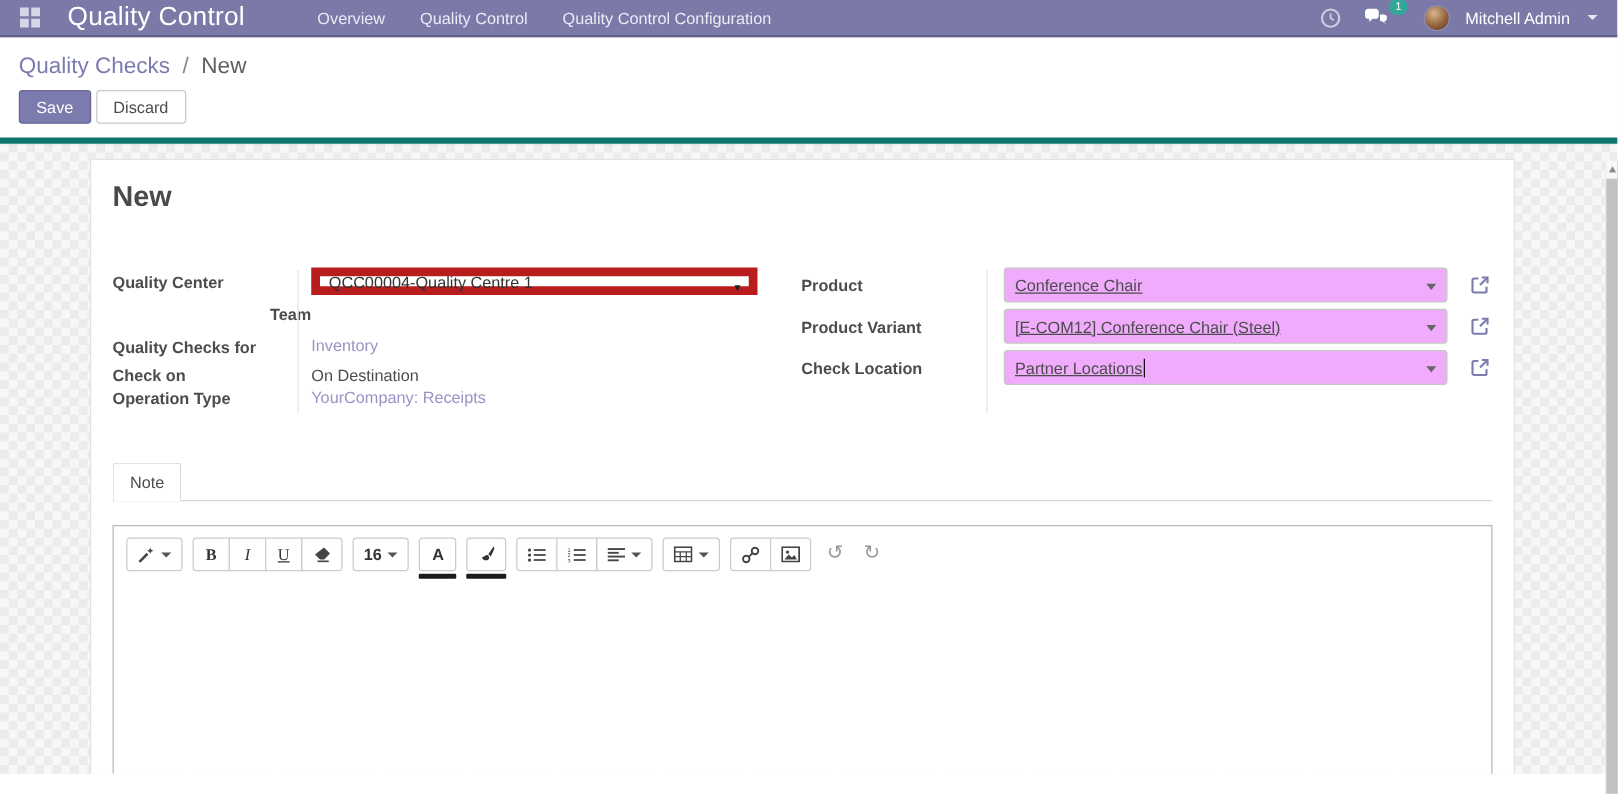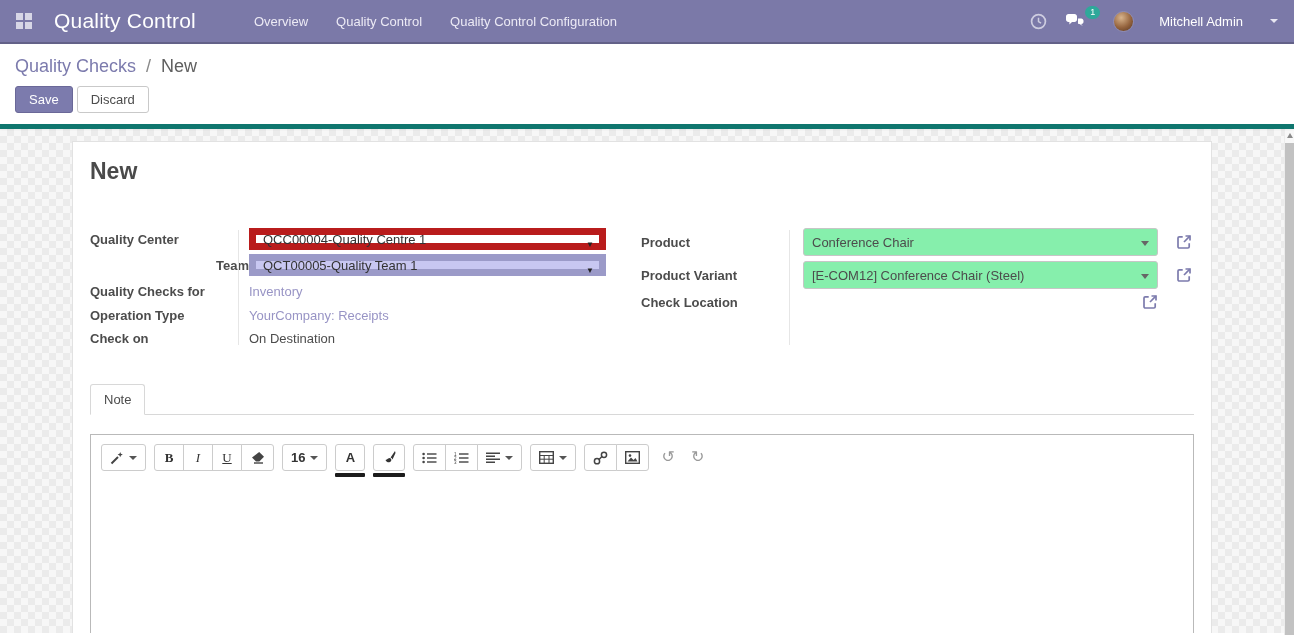--- a/index.html
+++ b/index.html
@@ -1,28 +1,28 @@
 <!DOCTYPE html>
 <html><head>
 <meta charset="utf-8">
 <style>
   * { box-sizing: border-box; margin: 0; padding: 0; }
   html,body { width:1294px; height:635px; overflow:hidden; font-family:"Liberation Sans", sans-serif; background:#fff; }
 
   
-  .topbar { height:44px; background:#7b79a8; border-bottom:2px solid #636188; display:flex; align-items:center; padding:0 16px; color:#fff; }
+  .topbar { height:30px; background:#7b79a8; border-bottom:2px solid #636188; display:flex; align-items:center; padding:0 16px; color:#fff; }
   .apps-icon { width:16px; height:16px; display:grid; grid-template-columns:7px 7px; grid-template-rows:7px 7px; gap:2px; cursor:pointer; }
   .apps-icon span { background:#d7d6e6; }
   .app-title { font-size:21px; font-weight:400; color:#fff; margin-left:22px; letter-spacing:.2px; }
   .topbar-menu { display:flex; margin-left:56px; gap:24px; }
   .topbar-menu .menu-item { font-size:13px; color:#eceaf5; cursor:pointer; padding:14px 2px; }
   .topbar-right { margin-left:auto; display:flex; align-items:center; gap:18px; }
   .icon-btn { position:relative; display:flex; align-items:center; cursor:pointer; }
   .badge { position:absolute; top:-7px; right:-13px; background:#2fa89a; color:#fff; font-size:9px; border-radius:8px; padding:1px 5px; line-height:11px; }
-  .user-menu { display:flex; align-items:center; gap:25px; cursor:pointer;text-align:right; }
+  .user-menu { display:flex; align-items:center; gap:12px; cursor:pointer;text-align:right; }
   .avatar { width:21px; height:21px; border-radius:50%; background:radial-gradient(circle at 38% 30%, #d8b48c, #95643e 55%, #5c3a22 95%); border:1px solid #8f8db5; }
   .user-name { font-size:13px; color:#fff; }
   .caret-white { width:0; height:0; border-left:4px solid transparent; border-right:4px solid transparent; border-top:4px solid #e8e7f2; margin-left:2px; }
 
   
   .control-panel { height:85px; background:#fff; padding:12px 15px 0 15px; border-bottom:5px solid #0f766e; box-shadow:0 1px 2px rgba(0,0,0,.05); position:relative; z-index:2; }
   .breadcrumb { font-size:18px; }
   .breadcrumb .bc-parent { color:#7c7bad; cursor:pointer; }
   .breadcrumb .bc-sep { color:#888; margin:0 5px; }
   .breadcrumb .bc-current { color:#5f5f5f; }
@@ -50,21 +50,21 @@
   .flabel { font-size:13px; font-weight:bold; color:#4c4c4c; }
   .row-select { height:22px; margin-bottom:4px; }
   .row-select2 { height:22px; margin-bottom:6px;text-align:right; }
   .row-link { height:17px; margin-bottom:7px; }
   .row-text { height:17px; }
   .o-select { position:relative; height:22px; background:#fff; border:7px solid #b91c1c; display:flex; align-items:center; padding:0 18px 0 7px; font-size:13px; color:#333; cursor:pointer; }
   .o-select::after { content:"▼"; position:absolute; right:5px; top:5px; font-size:8px; color:#222; }
   .o-select.focused { background:#c8c7f1; border-color:#9b9ac8; }
   .flink { font-size:13px; color:#9894c5; cursor:pointer; }
   .fvalue { font-size:13px; color:#4c4c4c; }
-  .o-combo { position:relative; height:28px; background:#86efac; border:1px solid #c6c6c6; border-radius:3px; display:flex; align-items:center; padding:0 22px 0 8px; font-size:13px; color:#4c4c4c; cursor:text; }
+  .o-combo { position:relative; height:28px; background:#f0abfc; border:1px solid #c6c6c6; border-radius:3px; display:flex; align-items:center; padding:0 22px 0 8px; font-size:13px; color:#4c4c4c; cursor:text;text-decoration:underline; }
   .combo-caret { position:absolute; right:8px; top:12px; width:0; height:0; border-left:4px solid transparent; border-right:4px solid transparent; border-top:5px solid #666; }
   .text-cursor { display:inline-block; width:1px; height:15px; background:#111; margin-left:1px; vertical-align:middle; }
   .ext-link { display:flex; justify-content:flex-end; cursor:pointer; }
 
   
   .notebook { margin-top:37px; border-bottom:1px solid #d8d8d8; }
   .tab { display:inline-block; background:#fff; border:1px solid #d8d8d8; border-bottom-color:#fff; border-radius:3px 3px 0 0; padding:7px 13px; font-size:13px; color:#4c4c4c; margin-bottom:-1px; cursor:pointer; }
 
   
   .editor { margin-top:19px; border:1px solid #b9b9b9; height:260px; background:#fff; }
@@ -150,35 +150,32 @@
 
       <div class="fgroup fgroup-left">
         <div class="frow row-select">
           <div class="flabel">Quality Center</div>
           <div class="o-select">
             <span>QCC00004-Quality Centre 1</span>
           </div>
         </div>
         <div class="frow row-select2">
           <div class="flabel">Team</div>
-          <div class="o-select focused">
-            <span>QCT00005-Quality Team 1</span>
-          </div>
         </div>
         <div class="frow row-link">
           <div class="flabel">Quality Checks for</div>
           <div><span class="flink">Inventory</span></div>
         </div>
+        <div class="frow row-text">
+          <div class="flabel">Check on</div>
+          <div class="fvalue">On Destination</div>
+        </div>
         <div class="frow row-link">
           <div class="flabel">Operation Type</div>
           <div><span class="flink">YourCompany: Receipts</span></div>
-        </div>
-        <div class="frow row-text">
-          <div class="flabel">Check on</div>
-          <div class="fvalue">On Destination</div>
         </div>
       </div>
 
       <div class="fgroup fgroup-right">
         <div class="frow">
           <div class="flabel">Product</div>
           <div class="o-combo">
             <span>Conference Chair</span>
             <span class="combo-caret"></span>
           </div>
@@ -199,20 +196,25 @@
           <div class="ext-link">
             <svg width="16" height="16" viewBox="0 0 16 16">
                 <path d="M13.2 9.3v3.4c0 .7-.6 1.3-1.3 1.3H3.3c-.7 0-1.3-.6-1.3-1.3V4.1c0-.7.6-1.3 1.3-1.3h3.4" fill="none" stroke="#7c7bad" stroke-width="1.7"></path>
                 <path d="M9.5 2H14v4.5" fill="none" stroke="#7c7bad" stroke-width="1.7"></path>
                 <path d="M13.8 2.2 8 8" stroke="#7c7bad" stroke-width="1.7"></path>
               </svg>
           </div>
         </div>
         <div class="frow">
           <div class="flabel">Check Location</div>
+          <div class="o-combo">
+            <span>Partner Locations</span>
+            <span class="text-cursor"></span>
+            <span class="combo-caret"></span>
+          </div>
           <div class="ext-link">
             <svg width="16" height="16" viewBox="0 0 16 16">
                 <path d="M13.2 9.3v3.4c0 .7-.6 1.3-1.3 1.3H3.3c-.7 0-1.3-.6-1.3-1.3V4.1c0-.7.6-1.3 1.3-1.3h3.4" fill="none" stroke="#7c7bad" stroke-width="1.7"></path>
                 <path d="M9.5 2H14v4.5" fill="none" stroke="#7c7bad" stroke-width="1.7"></path>
                 <path d="M13.8 2.2 8 8" stroke="#7c7bad" stroke-width="1.7"></path>
               </svg>
           </div>
         </div>
       </div>
     </div>

